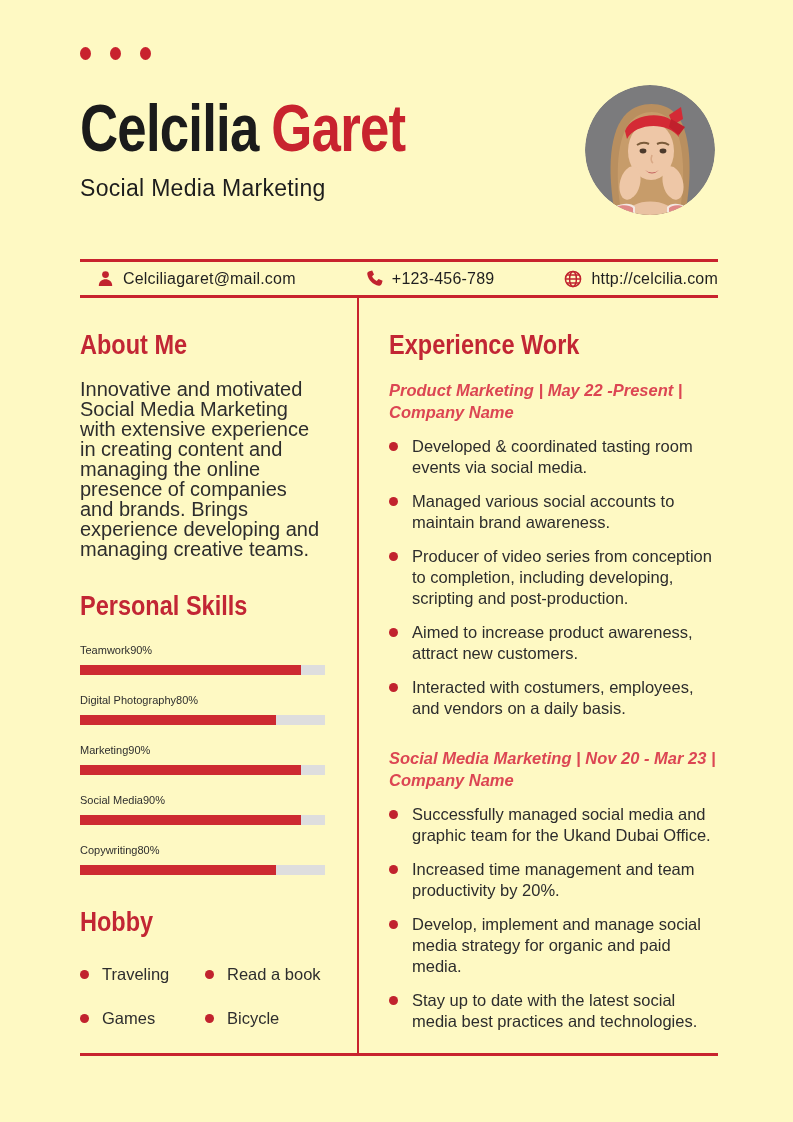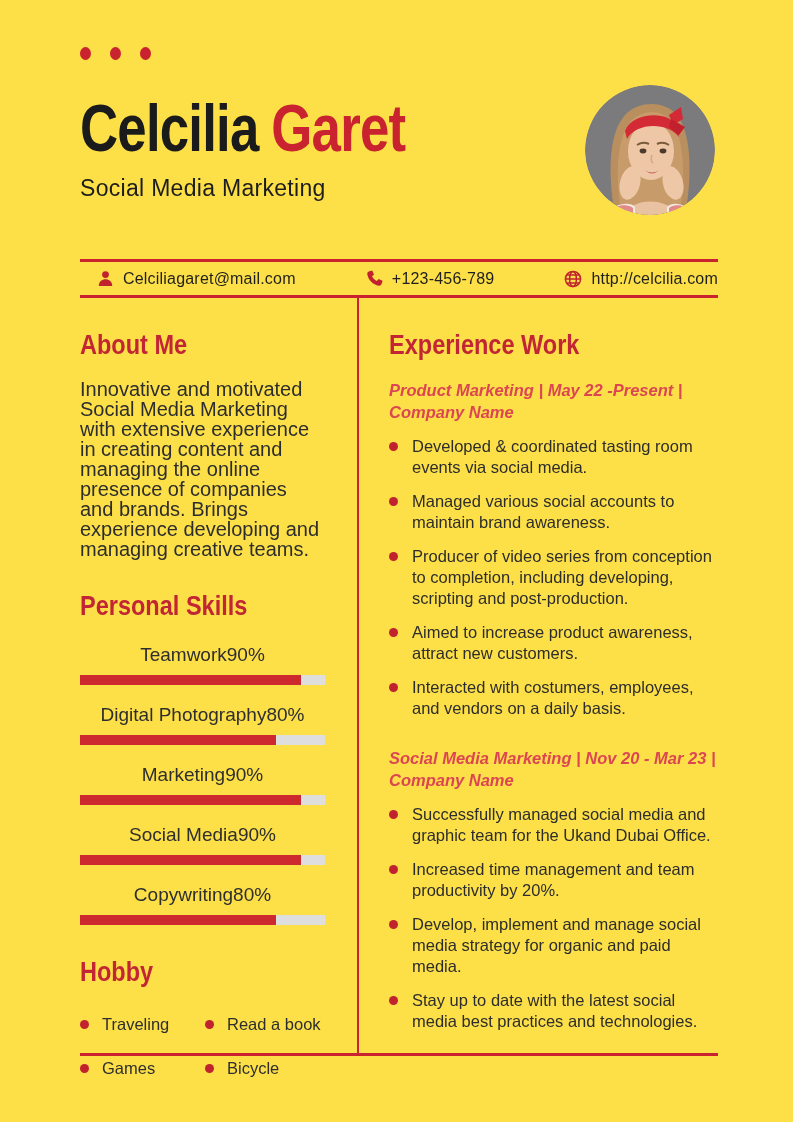--- a/index.html
+++ b/index.html
@@ -1,19 +1,19 @@
 <!DOCTYPE html>
 <html><head>
 <meta charset="utf-8">
 <style>
   * { box-sizing: border-box; }
   html,body { margin:0; padding:0; background:#ffffff; }
   .page {
     position:relative; width:793px; height:1122px; margin:0 auto;
-    background:#fde047; overflow:hidden;
+    background:#fef9c3; overflow:hidden;
     font-family:"Liberation Sans", sans-serif; color:#2d2d2d;
   }
   .margins { padding:0 75px 0 80px; }
 
   
   .dots { padding-top:47px; display:flex; gap:19px; }
   .dot { width:11px; height:13px; border-radius:50%; background:#c8232e; }
 
   .namewrap { margin-top:33px; }
   .name { margin:0; font-size:66px; line-height:70px; font-weight:bold; letter-spacing:-1px; white-space:nowrap; }
@@ -40,21 +40,21 @@
   .col-left  { width:277px; padding-right:32px; }
   .col-right { flex:1; border-left:2px solid #c8232e; padding-left:30px; }
 
   .sec-title { margin:30px 0 0; font-size:28px; line-height:34px; font-weight:bold; color:#c22634; white-space:nowrap; }
 
   .about-body { margin:17px 0 0; font-size:20px; line-height:20px; color:#2d2d2d; }
 
   
   .skill-row { margin-top:19px; }
   .skill-row:first-child { margin-top:21px; }
-  .skill-head { display:flex; justify-content:center; align-items:baseline; font-size:19px; color:#2e2e2e; }
+  .skill-head { display:flex; justify-content:flex-start; align-items:baseline; font-size:11px; color:#2e2e2e; }
   .skill-track { margin-top:9px; height:10px; background:#dedede; }
   .skill-fill { height:100%; background:#cd2a30; }
 
   
   .hobby-grid { margin-top:26px; display:grid; grid-template-columns:125px auto; row-gap:25px; }
   .hobby-item { display:flex; align-items:center; gap:13px; font-size:16.5px; color:#2e2e2e; }
   .hdot { width:9px; height:9px; border-radius:50%; background:#c1232e; flex:0 0 9px; }
 
   
   .job { margin-top:0; }

